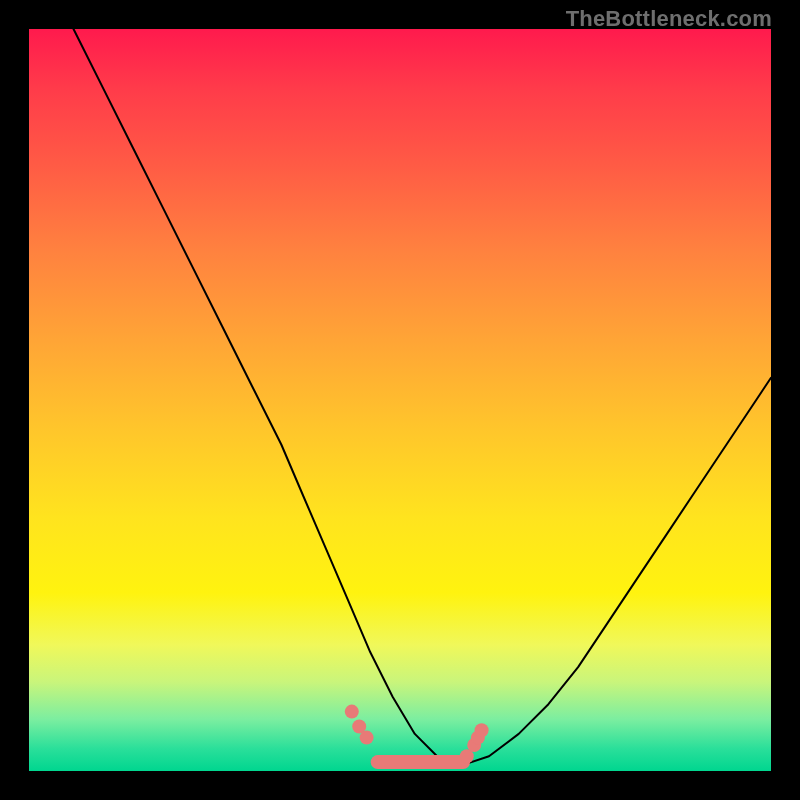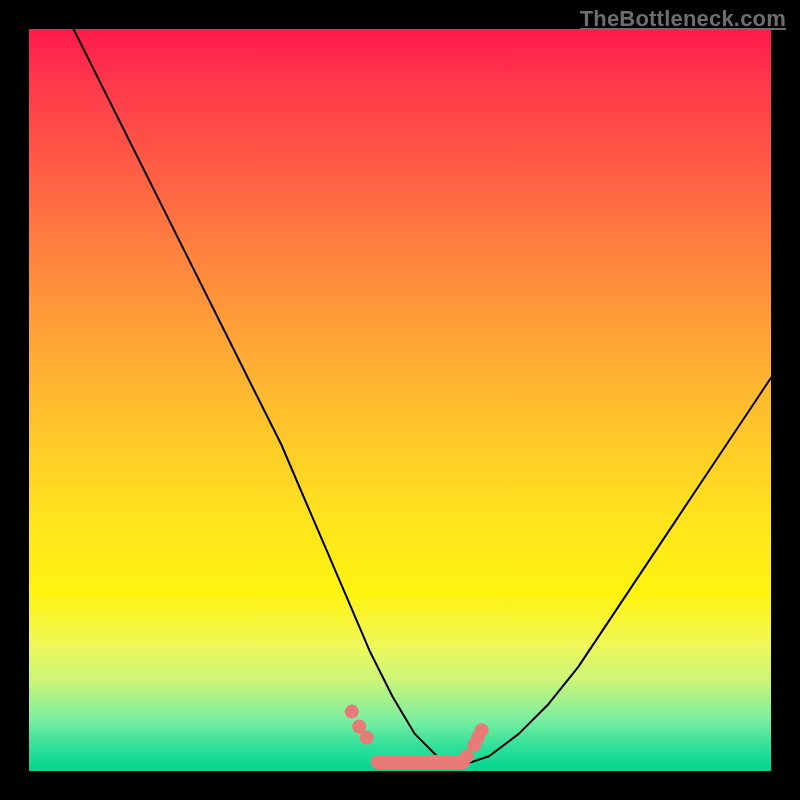--- a/index.html
+++ b/index.html
@@ -37,28 +37,27 @@
       #f0f85a 83%,
       #c9f57b 88%,
       #7ceea0 93%,
       #2adf9a 97%,
       #00d68f 100%
     );
   }
   .watermark {
     position: absolute;
     top: 6px;
-    right: 14px;
+    right: 28px;
     font-family: Arial, Helvetica, sans-serif;
     font-size: 22px;
     font-weight: 600;
     color: #6e6e6e;
     letter-spacing: 0.2px;
     user-select: none;
-    text-decoration: underline;
   }
   svg.curve {
     position: absolute;
     left: 0;
     top: 0;
     width: 742px;
     height: 742px;
     overflow: visible;
   }
   .curve path.line {

